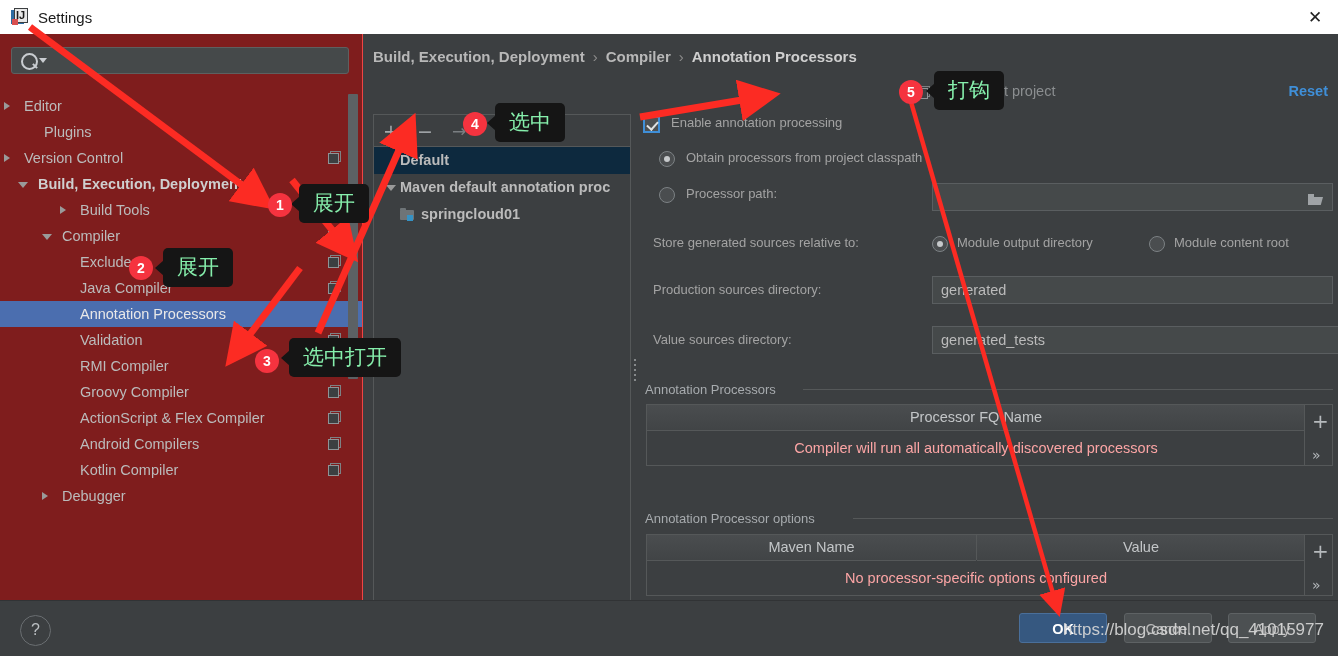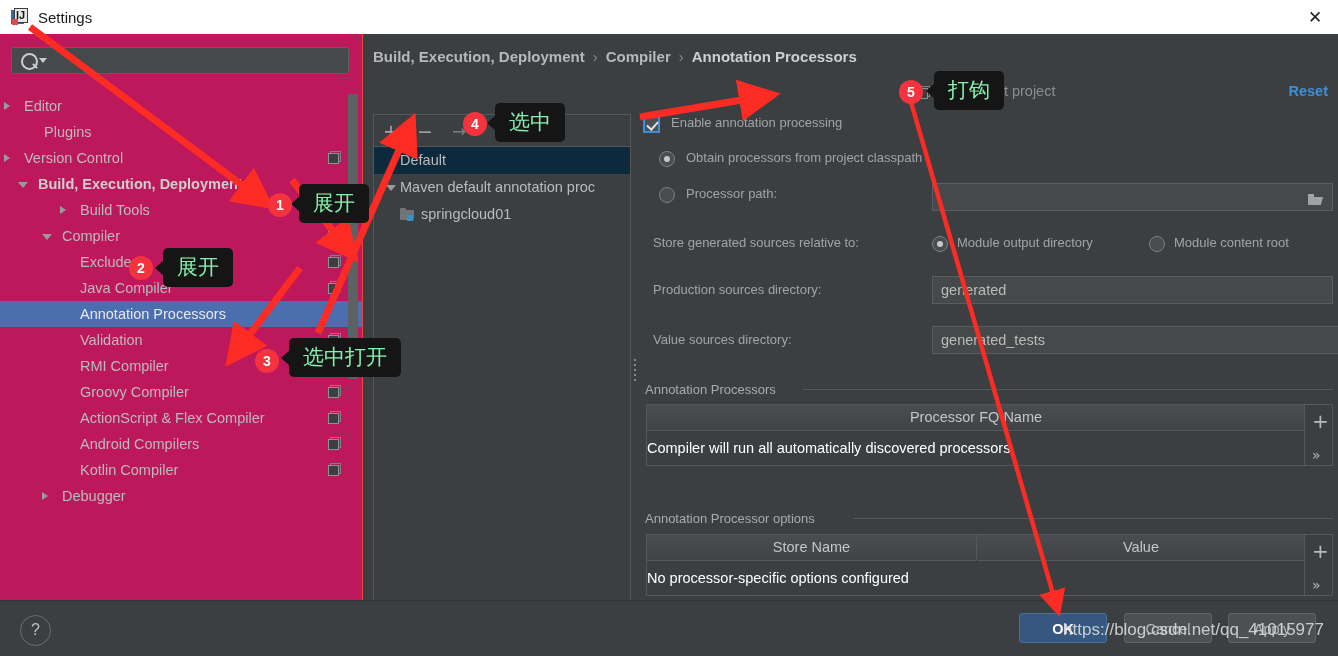--- a/index.html
+++ b/index.html
@@ -31,21 +31,21 @@
   }
   .tb-close {
     position: absolute; right: 0; top: 0; width: 46px; height: 33px;
     display: flex; align-items: center; justify-content: center;
     font-size: 17px; color: #222; font-family: "DejaVu Sans", sans-serif;
   }
 
   
   .sidebar {
     position: absolute; left: 0; top: 34px; width: 362px; height: 566px;
-    background: #be185d;
+    background: #7f1d1d;
     border-right: 5px solid #ef4444;
   }
   .searchbox {
     position: absolute; left: 11px; top: 13px; width: 338px; height: 27px;
     background: #45494a; border: 1px solid #5e6060; border-radius: 3px;
     box-sizing: border-box;
   }
   .searchbox .mag {
     position:absolute; left:9px; top:5px; width:13px; height:13px;
     border:2px solid #c9cdd1; border-radius:50%;
@@ -123,21 +123,21 @@
     position: absolute; left: 10px; top: 80px; width: 258px; height: 505px;
     border: 1px solid #555859; box-sizing: border-box; background: #3c3f41;
   }
   .proftoolbar {
     position: absolute; left:0; top:0; width: 256px; height: 31px;
     border-bottom: 1px solid #555859;
     display: flex; align-items: center;
   }
   .tbtn { width: 34px; text-align: center; font-size: 19px; color: #a4a8ab; font-family:"DejaVu Sans",sans-serif;}
   .tbtn.dim { color: #7a7e81; font-size: 17px;}
-  .proftree { position:absolute; left:0; top:32px; width:256px; height:440px; overflow:hidden;}
+  .proftree { position:absolute; left:0; top:32px; width:256px; height:440px; overflow:hidden;font-weight:bold;}
   .prow { position:relative; height: 27px; line-height: 27px; font-size: 14.5px; color:#bbbbbb; white-space:nowrap;}
   .prow.sel { background: #0d293e; }
   .prow .parrow {
     position:absolute; left:12px; top:11px; width:0;height:0;
     border-left:5px solid transparent;border-right:5px solid transparent;
     border-top:6px solid #9a9a9a;
   }
   .modicon { position:absolute; left:26px; top:7px; width:15px; height:13px;}
   .modicon .f1 { position:absolute; left:0; top:2px; width:14px; height:10px; background:#6e7477; border-radius:1px;}
   .modicon .f2 { position:absolute; left:0; top:0px; width:6px; height:3px; background:#6e7477; border-radius:1px;}
@@ -180,21 +180,21 @@
   
   .grouptitle { position:absolute; font-size:13px; color:#a7abae; background:#3c3f41; padding-right:6px;}
   .grouprule { position:absolute; height:1px; background:#555859;}
   .tablebox { position:absolute; border:1px solid #555859; box-sizing:border-box; background:#3c3f41;}
   .thead {
     position:absolute; left:0; top:0; height:25px; line-height:25px;
     background: linear-gradient(#4a4d4f,#414446);
     border-bottom:1px solid #555859; text-align:center;
     font-size:14.5px; color:#c3c6c8;
   }
-  .tbody { position:absolute; left:0; text-align:left; font-size:14.5px; color:#ffffff;}
+  .tbody { position:absolute; left:0; text-align:center; font-size:14.5px; color:#fca5a5;}
   .tside {
     position:absolute; right:0; top:0; width:27px; height:100%;
     border-left:1px solid #555859;
   }
   .tside .plus { position:absolute; left:7px; top:4px; font-size:20px; color:#b6babd; font-family:"DejaVu Sans",sans-serif;}
   .tside .chev { position:absolute; left:7px; bottom:2px; font-size:14px; color:#b6babd; font-family:"DejaVu Sans",sans-serif;}
   .colsep { position:absolute; width:1px; background:#555859;}
 
   
   .bottombar {
@@ -469,21 +469,21 @@
         <div class="tbody" style="top:35px;width:658px;">Compiler will run all automatically discovered processors</div>
         <div class="tside">
           <span class="plus">+</span>
           <span class="chev">»</span>
         </div>
       </div>
 
       <div class="grouptitle" style="left:2px;top:401px;">Annotation Processor options</div>
       <div class="grouprule" style="left:210px;top:408px;width:480px;"></div>
       <div class="tablebox" style="left:3px;top:424px;width:687px;height:62px;">
-        <div class="thead" style="width:329px;">Store Name</div>
+        <div class="thead" style="width:329px;">Maven Name</div>
         <div class="thead" style="left:330px;width:328px;">Value</div>
         <div class="colsep" style="left:329px;top:0;height:25px;"></div>
         <div class="tbody" style="top:35px;width:658px;">No processor-specific options configured</div>
         <div class="tside">
           <span class="plus">+</span>
           <span class="chev">»</span>
         </div>
       </div>
 
     </div>

